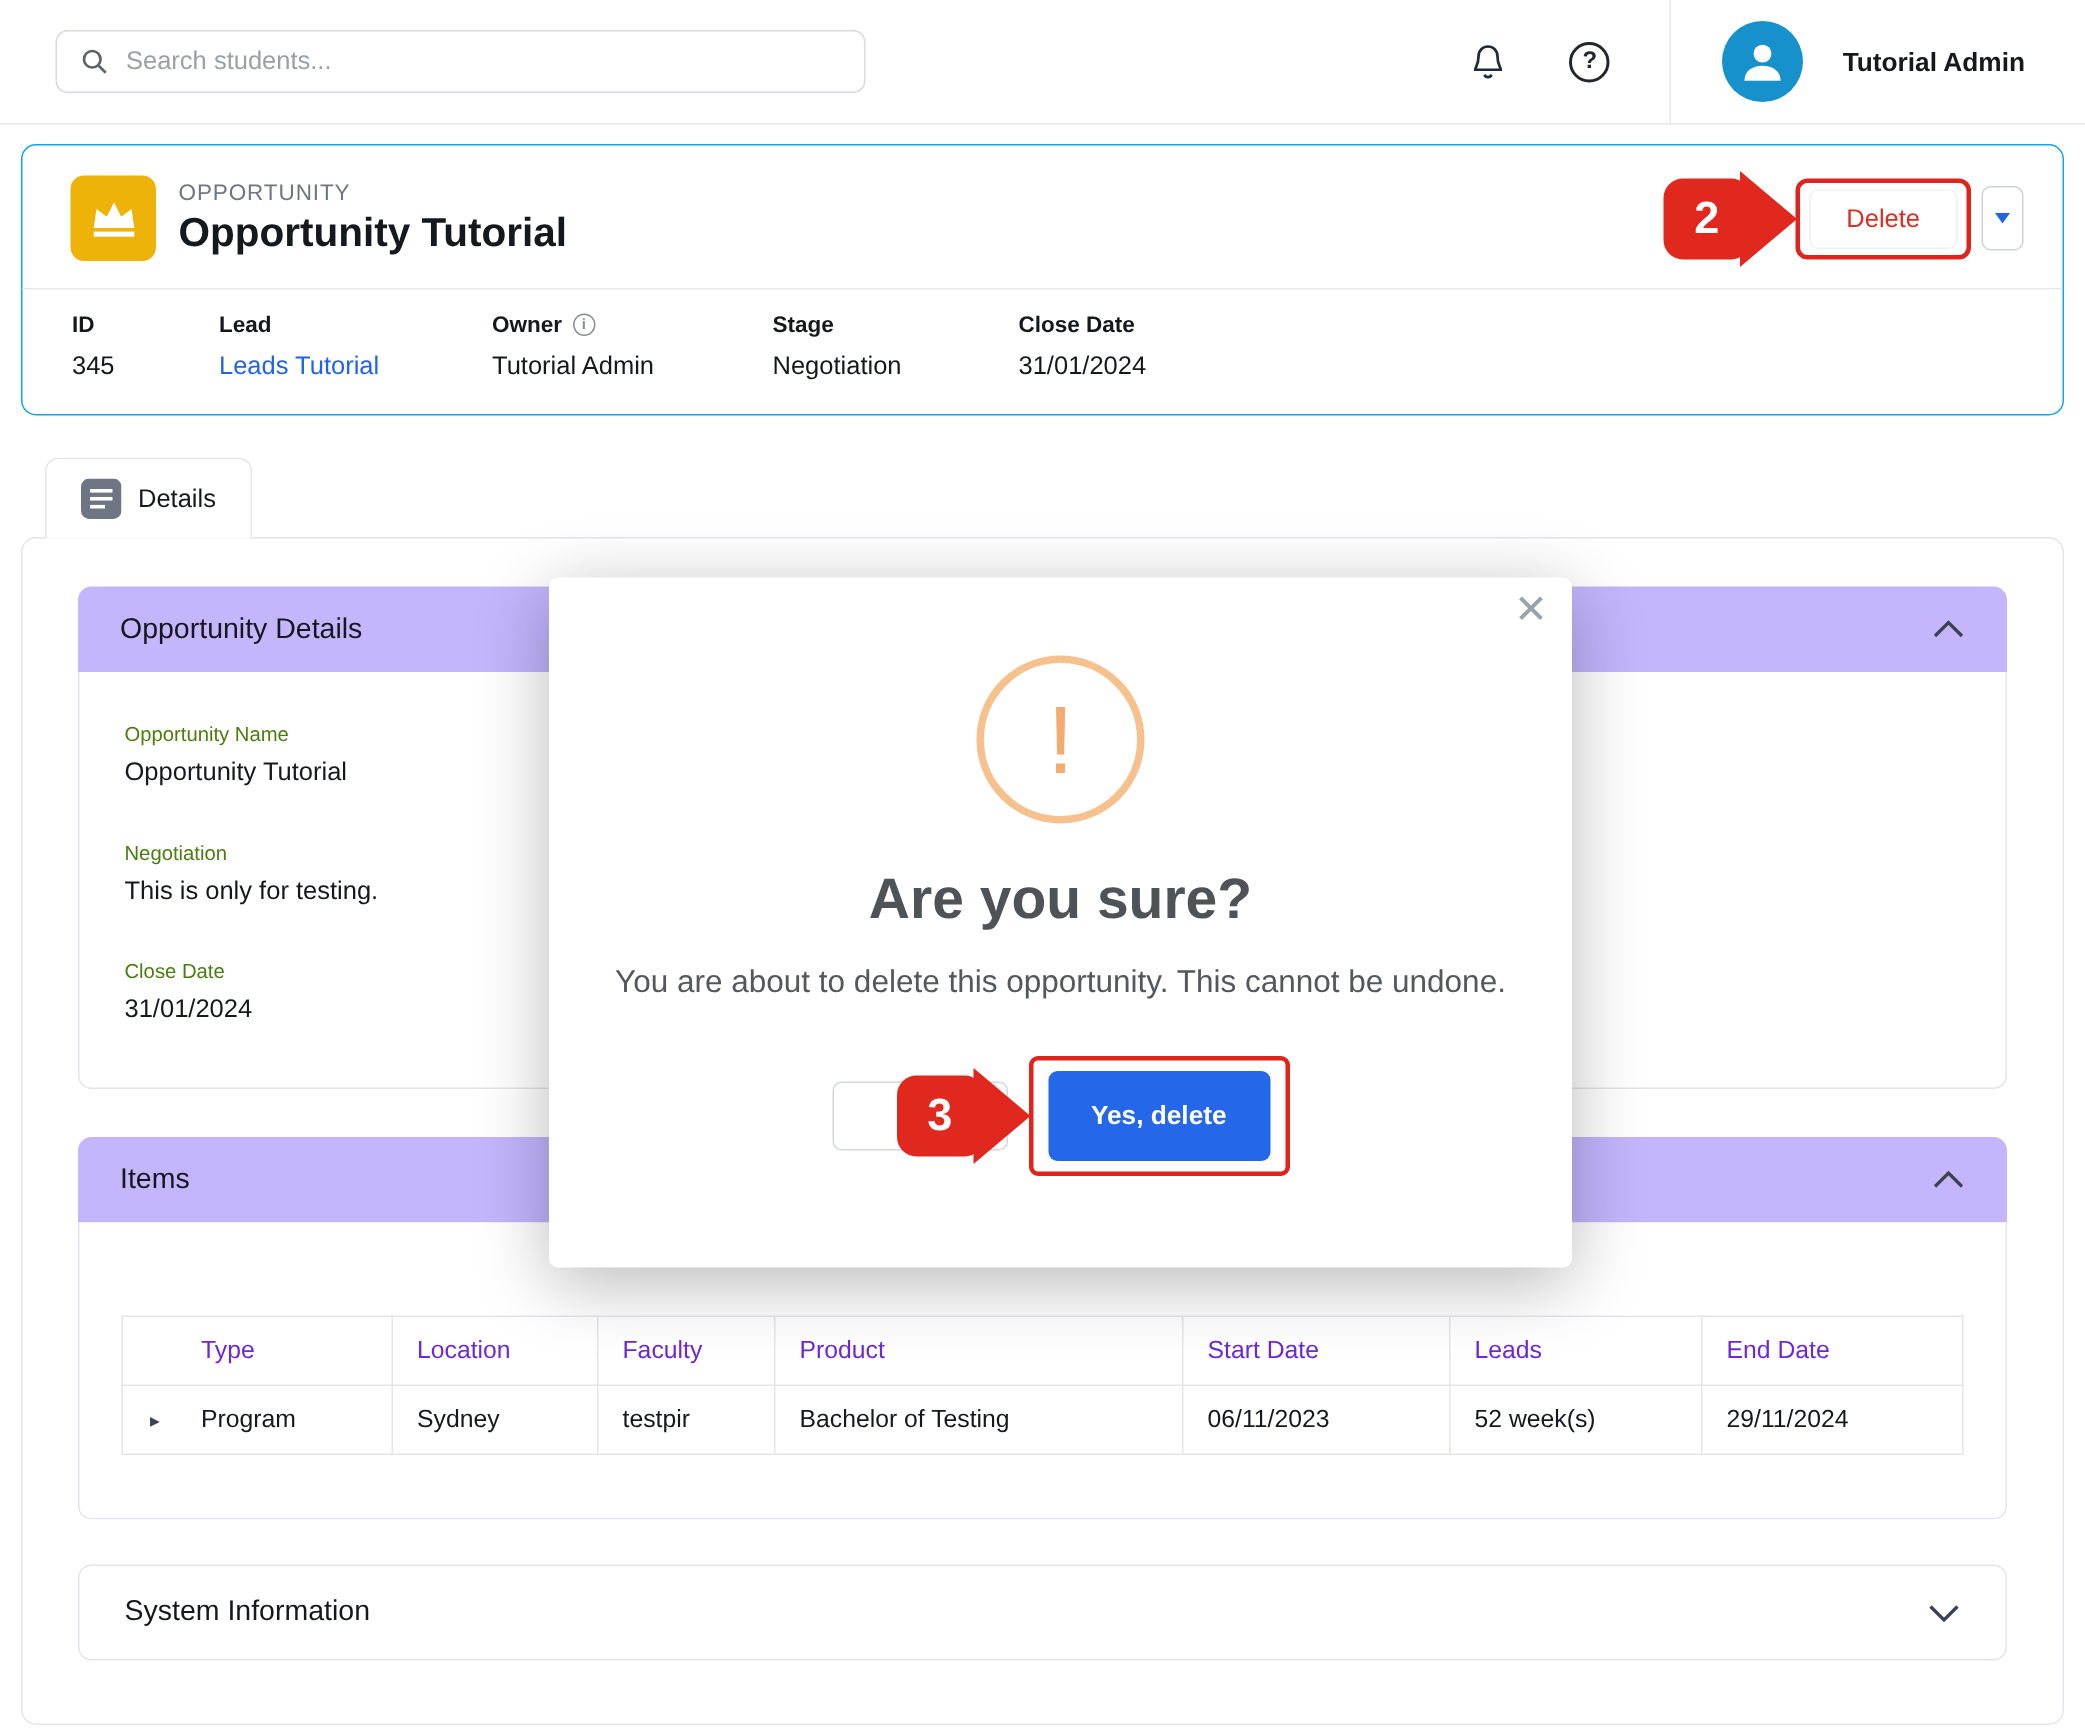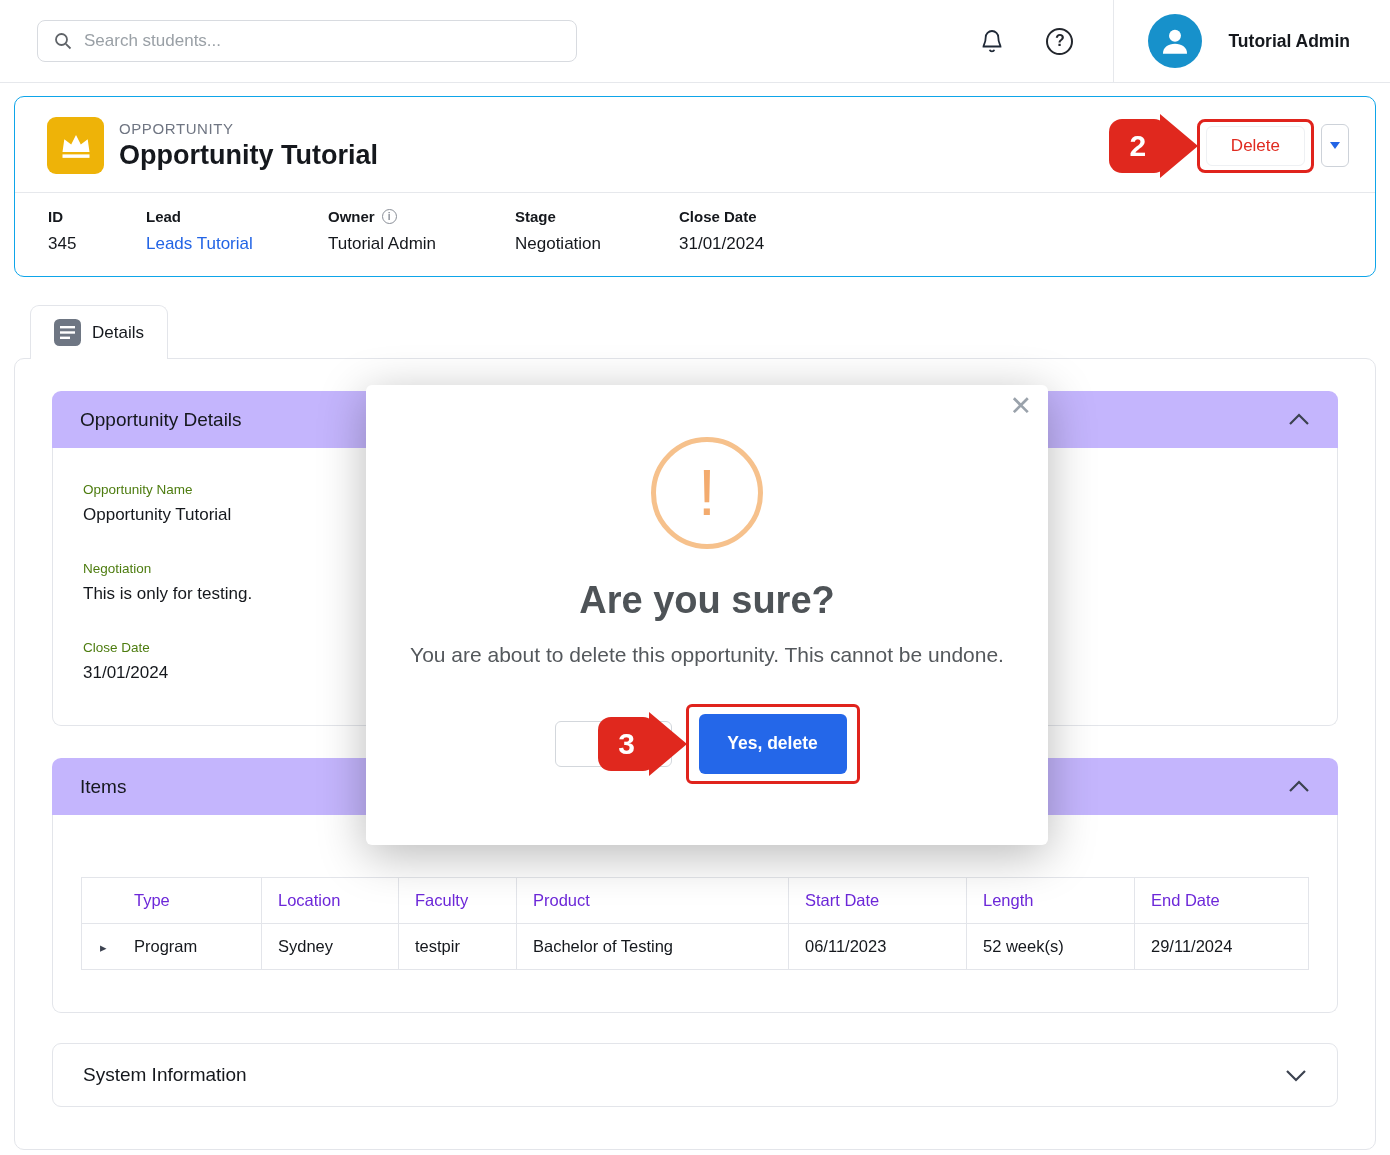--- a/index.html
+++ b/index.html
@@ -266,21 +266,21 @@
               <col style="width:168px">
               <col>
           </colgroup>
           <thead>
             <tr>
               <th class="first">Type</th>
               <th>Location</th>
               <th>Faculty</th>
               <th>Product</th>
               <th>Start Date</th>
-              <th>Length</th>
+              <th>Leads</th>
               <th>End Date</th>
             </tr>
           </thead>
           <tbody>
             <tr>
               <td class="first">
                 <span class="row-arrow">▸</span>
                 <span>Program</span>
               </td>
               <td>Sydney</td>

